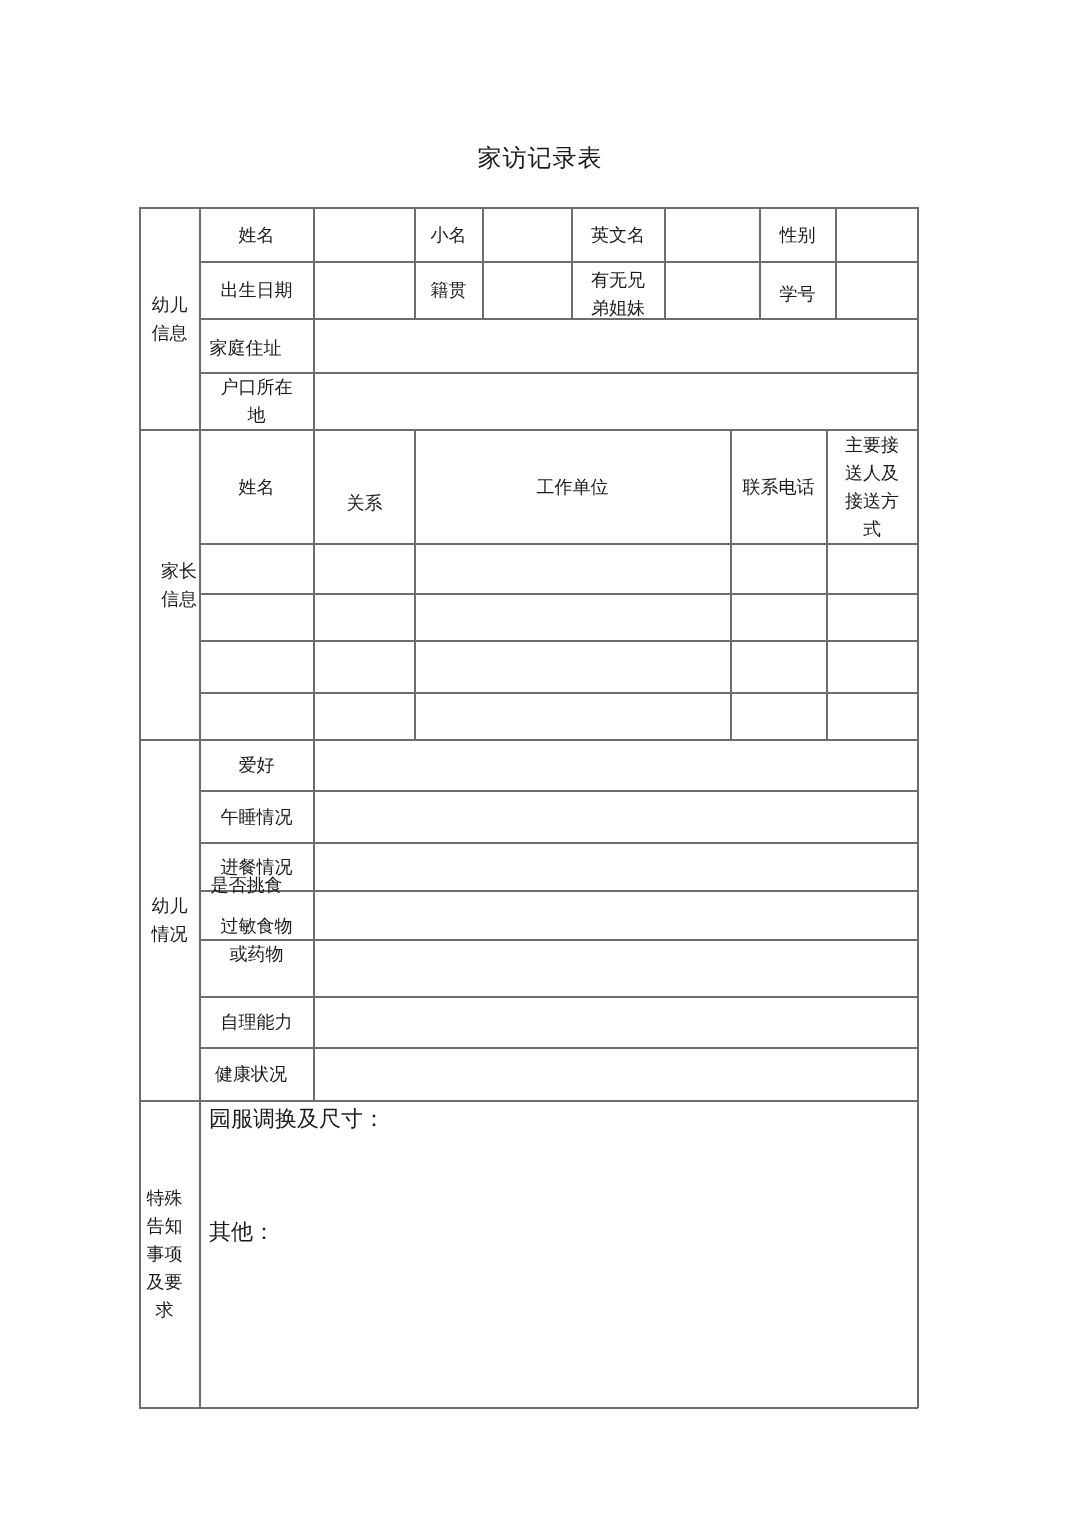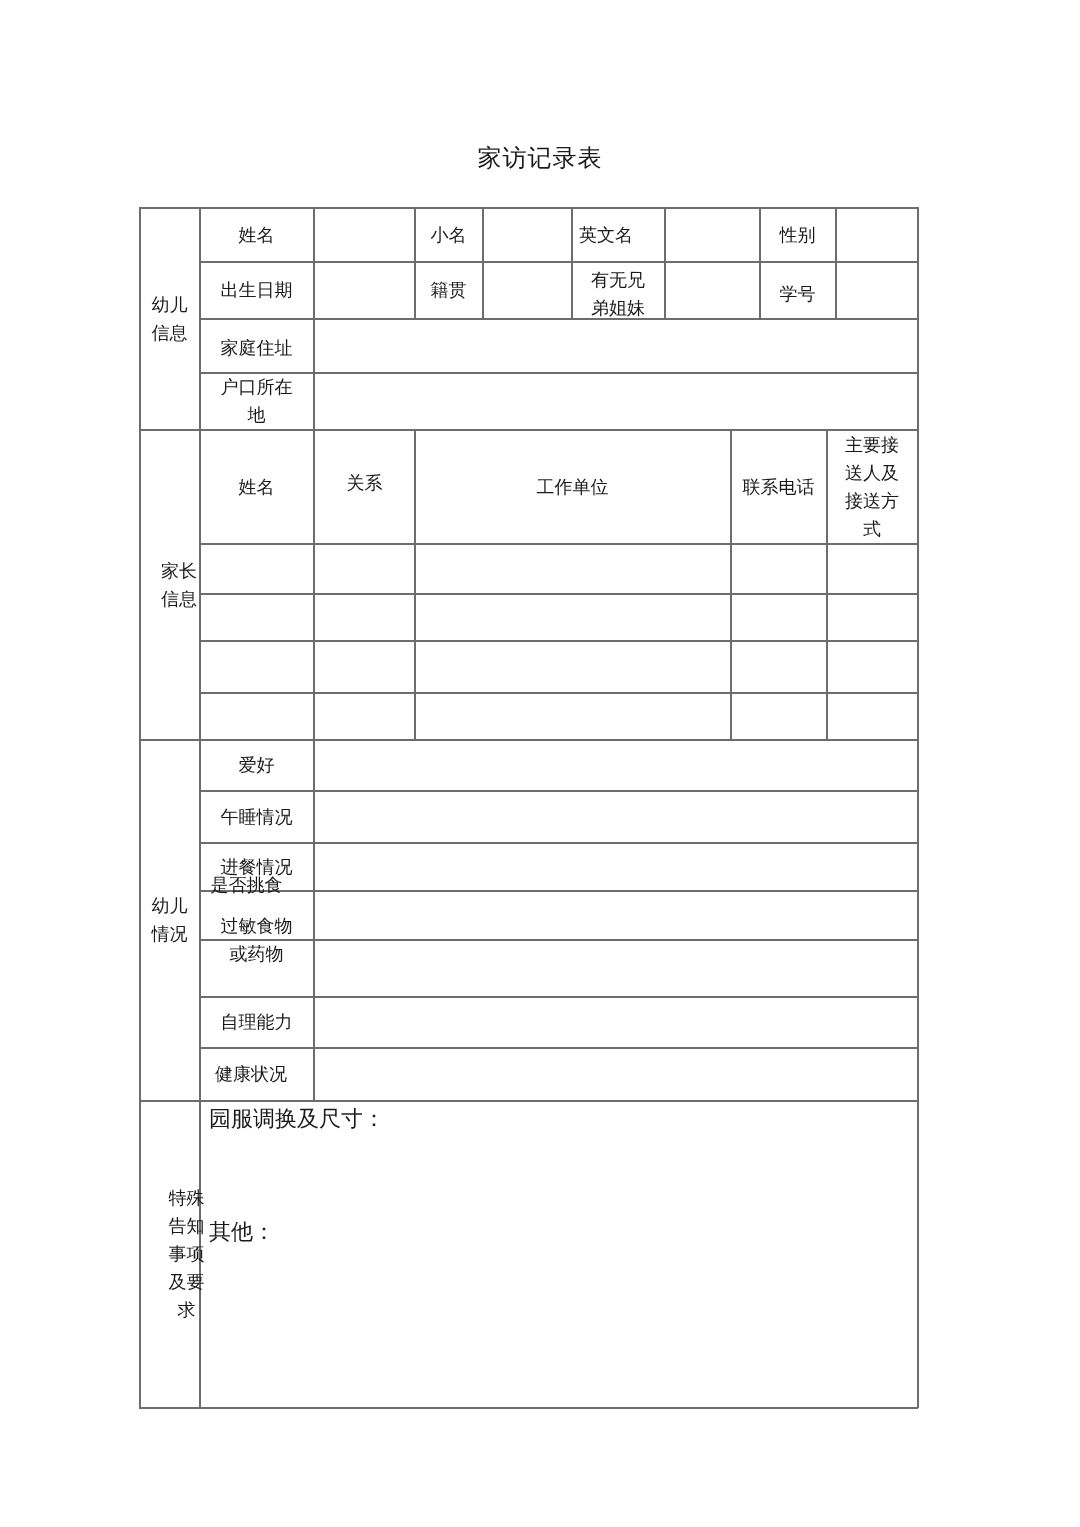--- a/index.html
+++ b/index.html
@@ -60,53 +60,53 @@
   <div class="line h" style="left:199px;top:1047px;width:719px"></div>
   <div class="line h" style="left:139px;top:1100px;width:779px"></div>
   <div class="line v" style="left:313px;top:739px;height:362px"></div>
 
   <div class="cell" style="left:140px;top:208px;width:59px;height:221px;white-space:pre-line">幼儿
 信息</div>
   <div class="cell" style="left:140px;top:430px;width:78px;height:309px;white-space:pre-line">家长
 信息</div>
   <div class="cell" style="left:140px;top:740px;width:59px;height:360px;white-space:pre-line">幼儿
 情况</div>
-  <div class="cell" style="left:158px;top:1101px;width:57px;height:306px;white-space:pre-line">特殊
+  <div class="cell" style="left:136px;top:1101px;width:57px;height:306px;white-space:pre-line">特殊
 告知
 事项
 及要
 求</div>
 
   <div class="cell" style="left:200px;top:208px;width:113px;height:53px">姓名</div>
   <div class="field" style="left:315px;top:208px;width:99px;height:53px"></div>
   <div class="cell" style="left:415px;top:208px;width:67px;height:53px">小名</div>
   <div class="field" style="left:484px;top:208px;width:87px;height:53px"></div>
-  <div class="cell" style="left:560px;top:208px;width:92px;height:53px">英文名</div>
+  <div class="cell" style="left:572px;top:208px;width:92px;height:53px">英文名</div>
   <div class="field" style="left:666px;top:208px;width:93px;height:53px"></div>
   <div class="cell" style="left:760px;top:208px;width:75px;height:53px">性别</div>
   <div class="field" style="left:837px;top:208px;width:80px;height:53px"></div>
 
   <div class="cell" style="left:200px;top:262px;width:113px;height:56px">出生日期</div>
   <div class="field" style="left:315px;top:262px;width:99px;height:56px"></div>
   <div class="cell" style="left:415px;top:262px;width:67px;height:56px">籍贯</div>
   <div class="field" style="left:484px;top:262px;width:87px;height:56px"></div>
   <div class="cell" style="left:572px;top:262px;width:92px;height:64px;white-space:pre-line">有无兄
 弟姐妹</div>
   <div class="field" style="left:666px;top:262px;width:93px;height:56px"></div>
   <div class="cell" style="left:760px;top:262px;width:75px;height:64px">学号</div>
   <div class="field" style="left:837px;top:262px;width:80px;height:56px"></div>
 
-  <div class="cell" style="left:200px;top:319px;width:113px;height:58px">家庭住址</div>
+  <div class="cell" style="left:189px;top:319px;width:113px;height:58px">家庭住址</div>
   <div class="field" style="left:315px;top:319px;width:602px;height:53px"></div>
   <div class="cell" style="left:200px;top:373px;width:113px;height:56px;white-space:pre-line">户口所在
 地</div>
   <div class="field" style="left:315px;top:373px;width:602px;height:56px"></div>
 
   <div class="cell" style="left:200px;top:430px;width:113px;height:113px">姓名</div>
-  <div class="cell" style="left:315px;top:426px;width:99px;height:113px">关系</div>
+  <div class="cell" style="left:315px;top:446px;width:99px;height:113px">关系</div>
   <div class="cell" style="left:415px;top:430px;width:315px;height:113px">工作单位</div>
   <div class="cell" style="left:731px;top:430px;width:95px;height:113px">联系电话</div>
   <div class="cell" style="left:827px;top:430px;width:90px;height:113px;white-space:pre-line">主要接
 送人及
 接送方
 式</div>
 
   <div class="field" style="left:200px;top:544px;width:717px;height:49px"></div>
   <div class="field" style="left:200px;top:594px;width:717px;height:46px"></div>
   <div class="field" style="left:200px;top:641px;width:717px;height:51px"></div>

